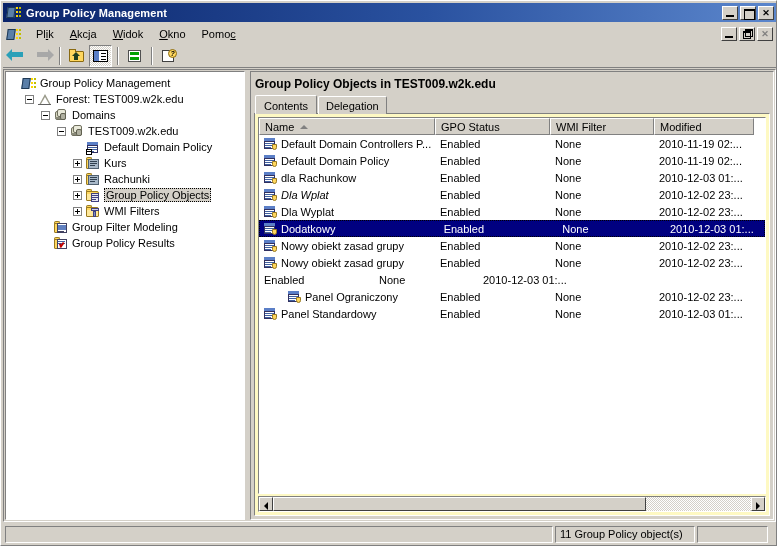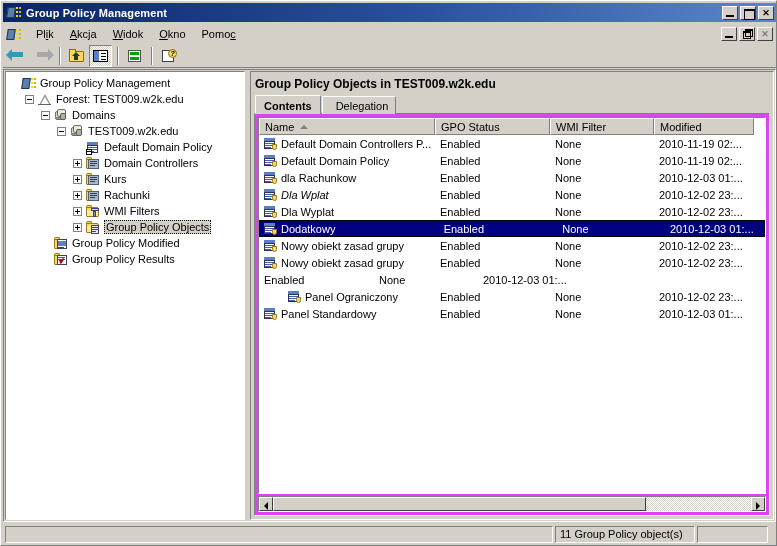--- a/index.html
+++ b/index.html
@@ -126,31 +126,31 @@
   }
   .pane-title {
     font-weight: bold; font-size: 12px; color: #000;
     padding: 5px 0 4px 4px; white-space: nowrap;
   }
   .tabstrip {
     display: flex; align-items: flex-end; height: 19px;
     padding-left: 4px; position: relative; z-index: 2;
   }
   .tab {
-    font-size: 11px; padding: 2px 7px 2px 13px; height: 18px;
+    font-size: 11px; padding: 2px 7px 2px 7px; height: 18px;
     border: 1px solid #808080; border-bottom: none;
     border-top-color: #ffffff; border-left-color: #ffffff;
     background: #d4d0c8; color: #000; margin-right: 1px;
     border-radius: 2px 2px 0 0; line-height: 14px;
   }
-  .tab.active { height: 19px; padding: 3px 8px 2px 8px; font-weight: bold; }
+  .tab.active { height: 19px; padding: 3px 8px 2px 8px; font-weight: normal; }
   .tabbody {
     flex: 1 1 auto; margin: -1px 3px 3px 3px;
     border: 1px solid #808080; border-right-color:#fff; border-bottom-color:#fff;
-    background: #d946ef; padding: 3px;
+    background: #fef9c3; padding: 3px;
     display: flex; flex-direction: column; position: relative;
   }
   .listwrap {
     flex: 1 1 auto; background: #ffffff;
     border: 1px solid #808080; border-right-color:#fff; border-bottom-color:#fff;
     display: flex; flex-direction: column; overflow: hidden;
   }
   .lv-head { display: flex; height: 17px; flex: 0 0 auto; }
   .lv-th {
     background: #d4d0c8; border: 1px solid #ffffff;
@@ -469,85 +469,72 @@
               <span class="tindent" style="width: 64px;"></span>
               <span class="texp plus"></span>
               <span class="tico icon-folder icon-ou">
                 <i class="ic f2"></i>
                 <i class="ic f1"></i>
                 <i class="ic o1"></i>
                 <i class="ic o2"></i>
                 <i class="ic o3"></i>
                 <i class="ic o4"></i>
               </span>
-              <span class="tlabel">Domain Controllers</span>
+              <span class="tlabel">Kurs</span>
             </div>
             <div class="tnode">
               <span class="tindent" style="width: 64px;"></span>
               <span class="texp plus"></span>
               <span class="tico icon-folder icon-ou">
                 <i class="ic f2"></i>
                 <i class="ic f1"></i>
                 <i class="ic o1"></i>
                 <i class="ic o2"></i>
                 <i class="ic o3"></i>
                 <i class="ic o4"></i>
               </span>
-              <span class="tlabel">Kurs</span>
-            </div>
-            <div class="tnode">
-              <span class="tindent" style="width: 64px;"></span>
-              <span class="texp plus"></span>
-              <span class="tico icon-folder icon-ou">
-                <i class="ic f2"></i>
-                <i class="ic f1"></i>
-                <i class="ic o1"></i>
-                <i class="ic o2"></i>
-                <i class="ic o3"></i>
-                <i class="ic o4"></i>
-              </span>
               <span class="tlabel">Rachunki</span>
-            </div>
-            <div class="tnode">
-              <span class="tindent" style="width: 64px;"></span>
-              <span class="texp plus"></span>
-              <span class="tico icon-folder icon-wmi">
-                <i class="ic f2"></i>
-                <i class="ic f1"></i>
-                <i class="ic f3"></i>
-                <i class="ic w1"></i>
-                <i class="ic w2"></i>
-              </span>
-              <span class="tlabel">WMI Filters</span>
             </div>
             <div class="tnode selected">
               <span class="tindent" style="width: 64px;"></span>
               <span class="texp plus"></span>
               <span class="tico icon-folder icon-gpofolder">
                 <i class="ic f2"></i>
                 <i class="ic f1"></i>
                 <i class="ic f3"></i>
                 <i class="ic g1"></i>
                 <i class="ic g2"></i>
                 <i class="ic g3"></i>
                 <i class="ic g4"></i>
               </span>
               <span class="tlabel">Group Policy Objects</span>
             </div>
             <div class="tnode">
+              <span class="tindent" style="width: 64px;"></span>
+              <span class="texp plus"></span>
+              <span class="tico icon-folder icon-wmi">
+                <i class="ic f2"></i>
+                <i class="ic f1"></i>
+                <i class="ic f3"></i>
+                <i class="ic w1"></i>
+                <i class="ic w2"></i>
+              </span>
+              <span class="tlabel">WMI Filters</span>
+            </div>
+            <div class="tnode">
               <span class="tindent" style="width: 32px;"></span>
               <span class="texp-space"></span>
               <span class="tico icon-folder icon-modeling">
                 <i class="ic f2"></i>
                 <i class="ic f1"></i>
                 <i class="ic m1"></i>
                 <i class="ic m2"></i>
                 <i class="ic m3"></i>
               </span>
-              <span class="tlabel">Group Policy Modified</span>
+              <span class="tlabel">Group Filter Modeling</span>
             </div>
             <div class="tnode">
               <span class="tindent" style="width: 32px;"></span>
               <span class="texp-space"></span>
               <span class="tico icon-folder icon-results">
                 <i class="ic f2"></i>
                 <i class="ic f1"></i>
                 <i class="ic r1"></i>
                 <i class="ic r2"></i>
                 <i class="ic r3"></i>

